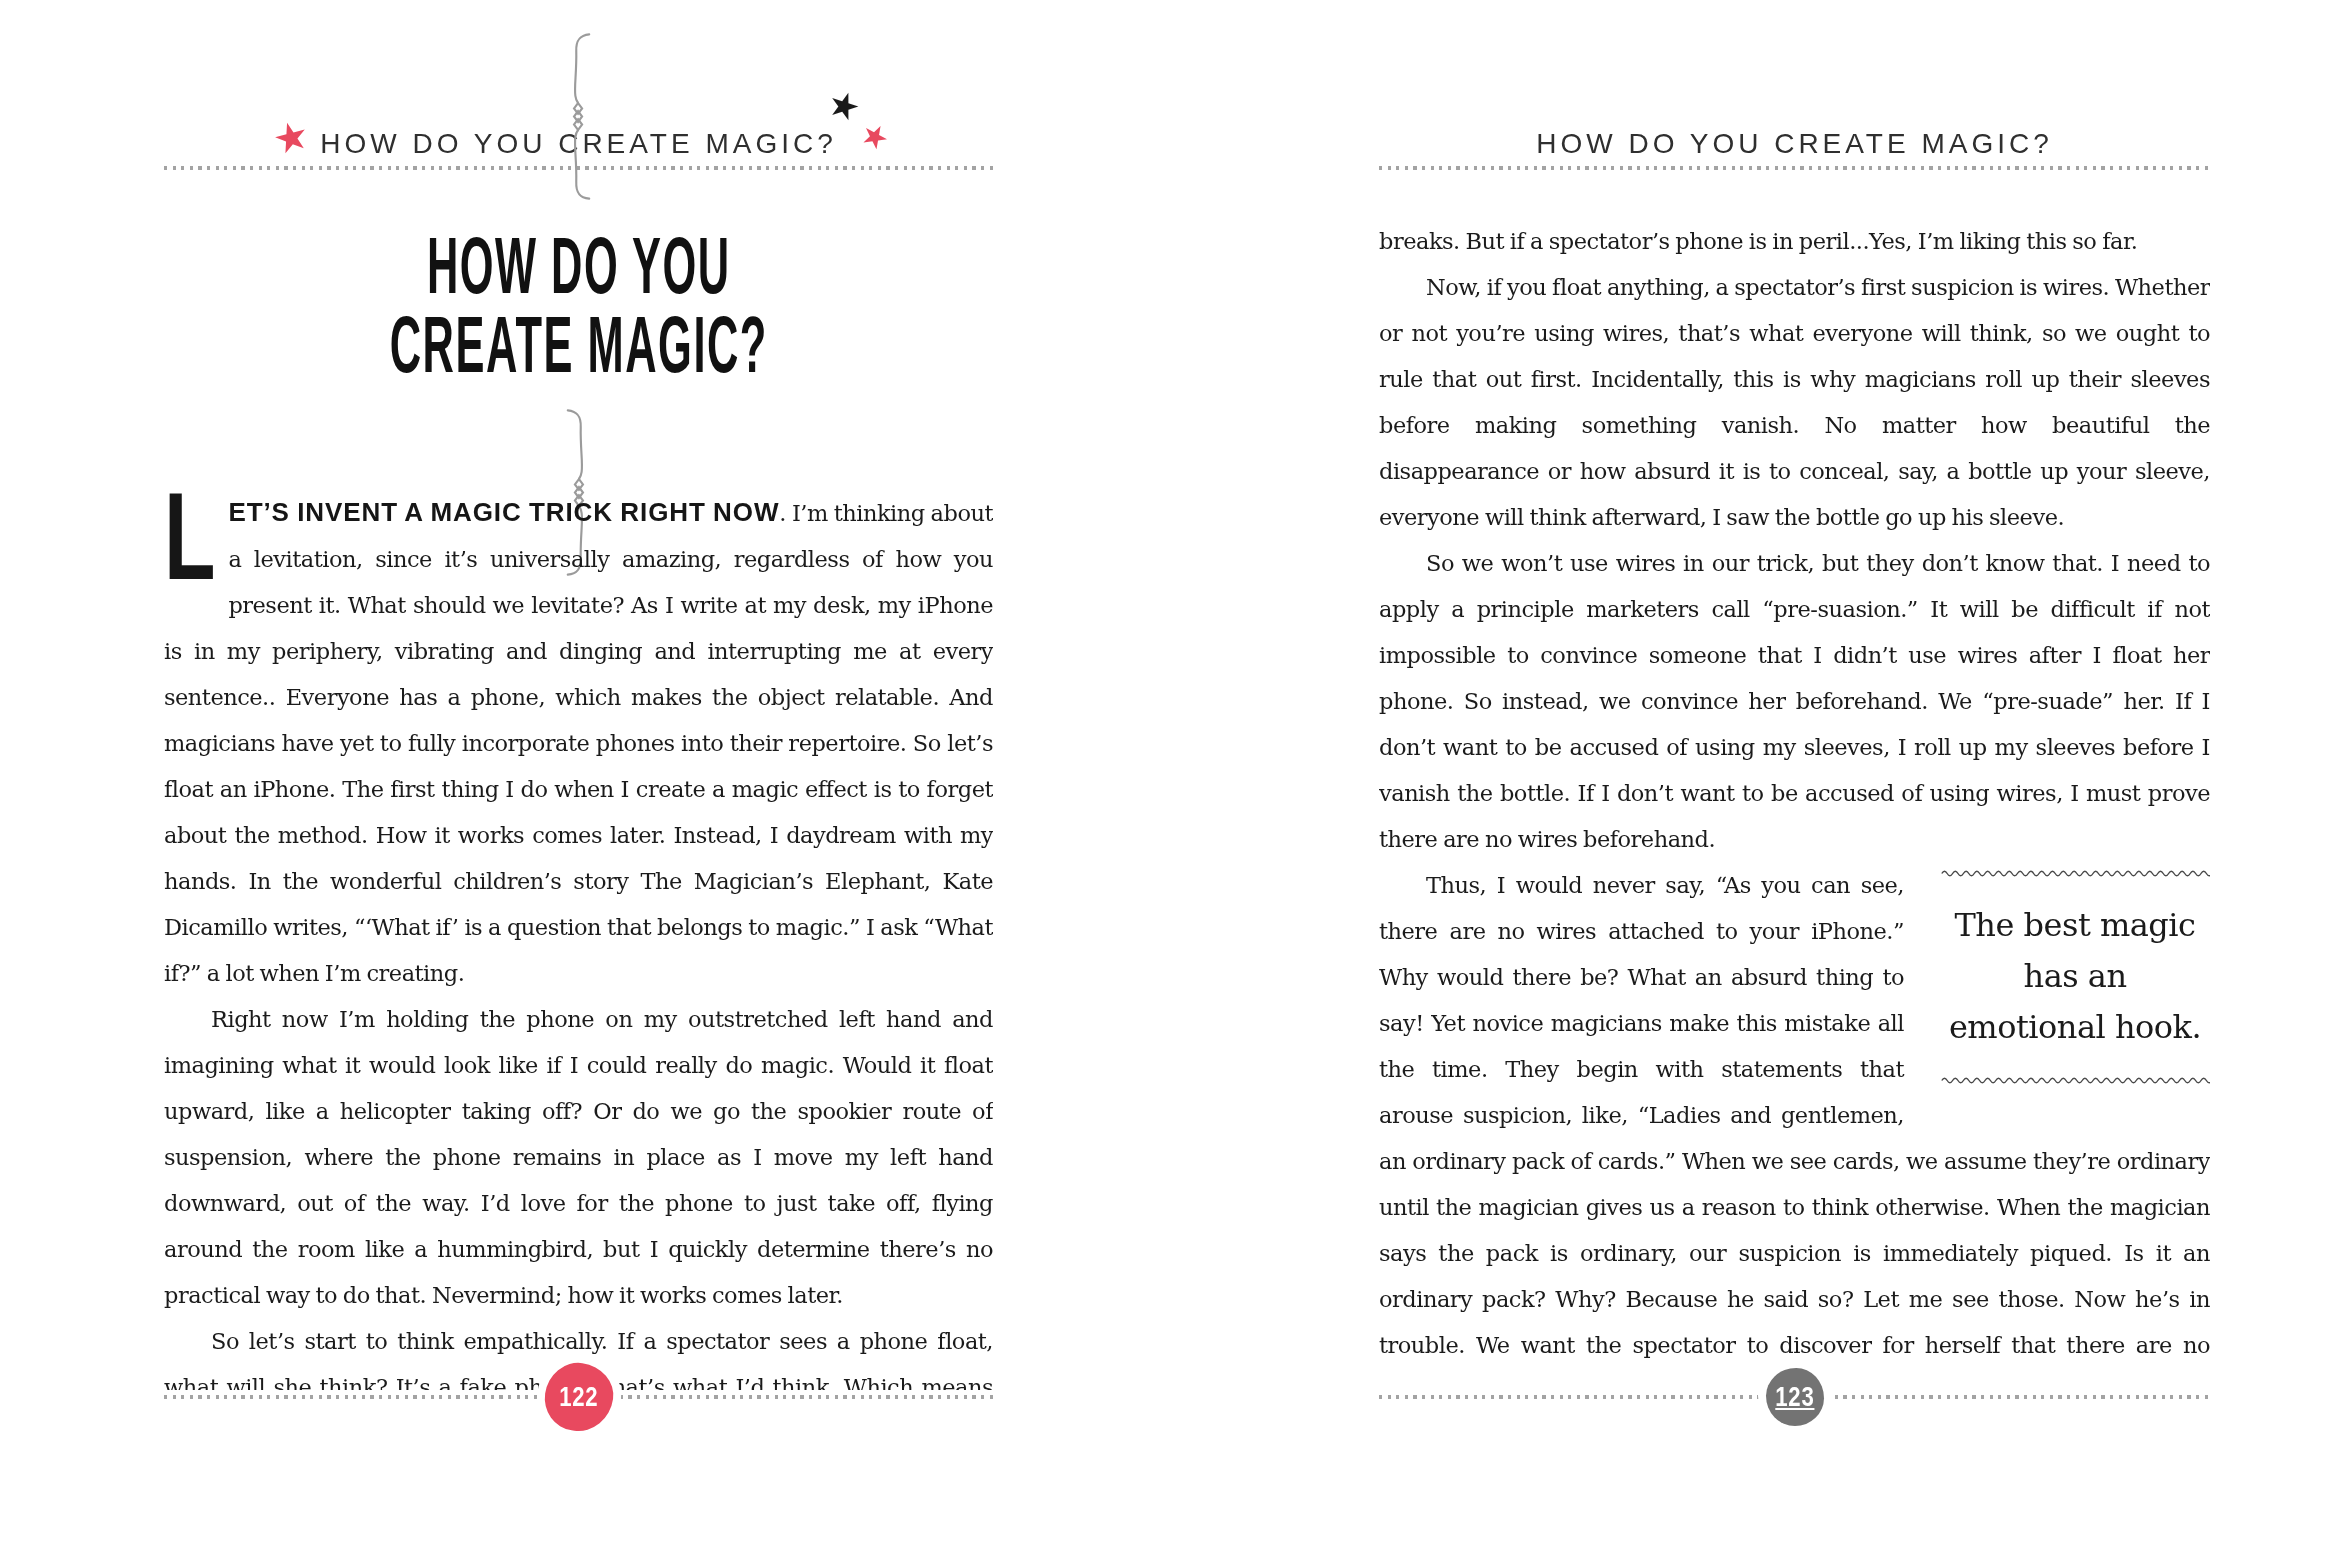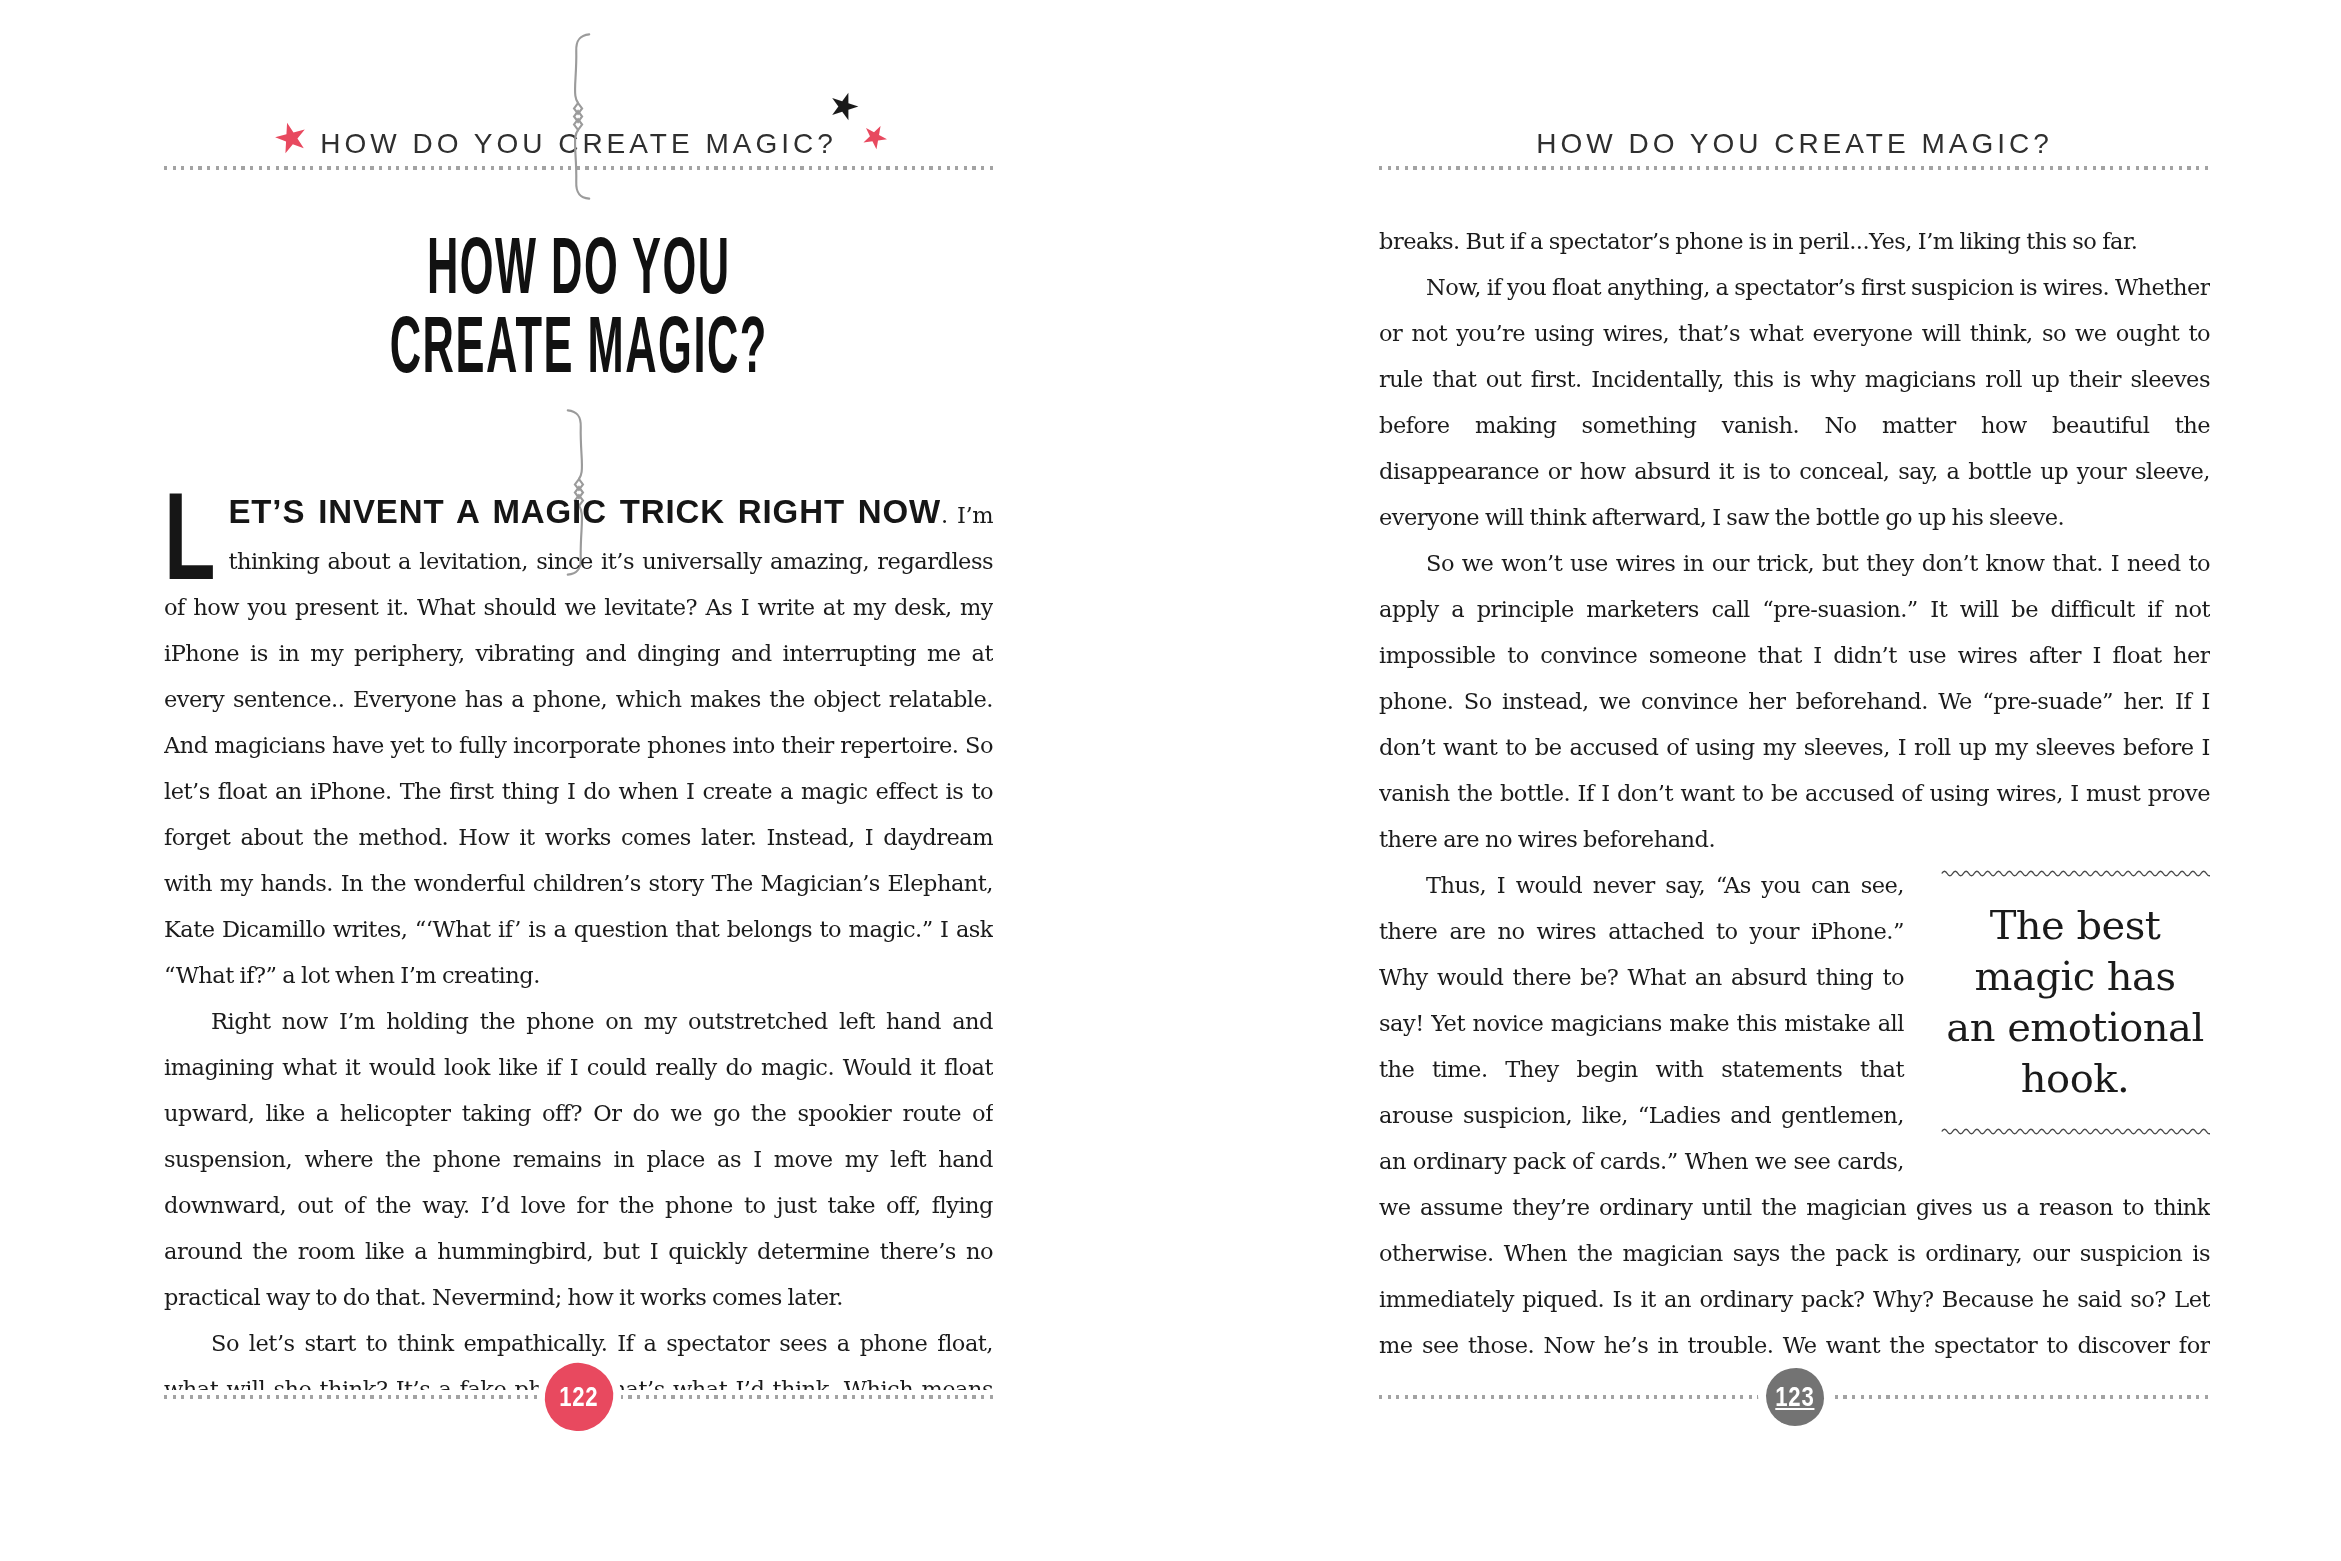--- a/index.html
+++ b/index.html
@@ -42,27 +42,27 @@
      font-size:22.5px;line-height:46px;letter-spacing:-0.5px;word-spacing:-0.9px;}
   #page-left .body-text{top:489px;left:0;width:100%;height:901px;}
   #page-right .body-text{top:218px;left:0;width:100%;height:1164px;}
   .body-text p{margin:0;}
   .indent{text-indent:47px;}
 
   .dropcap{float:left;width:50px;height:90px;margin:3.6px 14.4px 0 0;overflow:visible;}
   .dropcap > span{display:block;font-family:"Liberation Sans",sans-serif;font-weight:700;
      font-size:124px;line-height:86px;color:#161616;transform:scaleX(.68);
      transform-origin:left top;}
-  .lead-in{font-family:"Liberation Sans",sans-serif;font-weight:700;font-size:33px;
+  .lead-in{font-family:"Liberation Sans",sans-serif;font-weight:700;font-size:26px;
      letter-spacing:0.9px;color:#161616;}
 
   
   .pullquote{float:right;display:block;width:270px;margin:7.2px 0 9px 36px;
      text-align:center;}
-  .pq-text{display:block;font-family:"DejaVu Serif",serif;font-size:40px;
+  .pq-text{display:block;font-family:"DejaVu Serif",serif;font-size:32px;
      line-height:51px;letter-spacing:-0.5px;word-spacing:0;color:#1b1b1b;
      text-align:center;text-indent:0;padding:21.6px 5.4px 23.4px 5.4px;}
   .wave-svg{display:block;margin:0 auto;}
 
   
   .footer{position:absolute;top:1395px;left:0;width:100%;height:3.6px;}
   .badge{position:absolute;left:50%;display:flex;align-items:center;justify-content:center;
      color:#fff;font-family:"Liberation Sans",sans-serif;font-weight:700;
      box-shadow:0 0 0 8px #fff;}
   .badge > span{display:block;transform:scaleX(.82);font-size:27px;letter-spacing:0.9px;}

